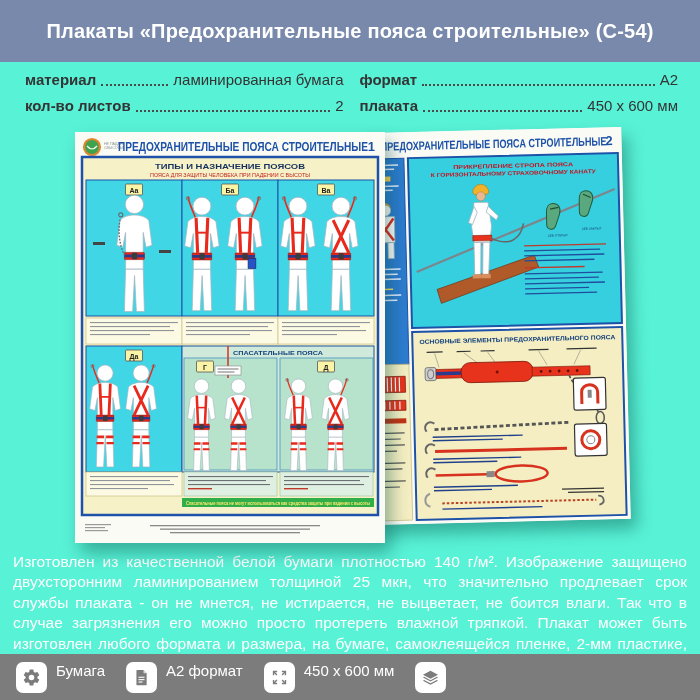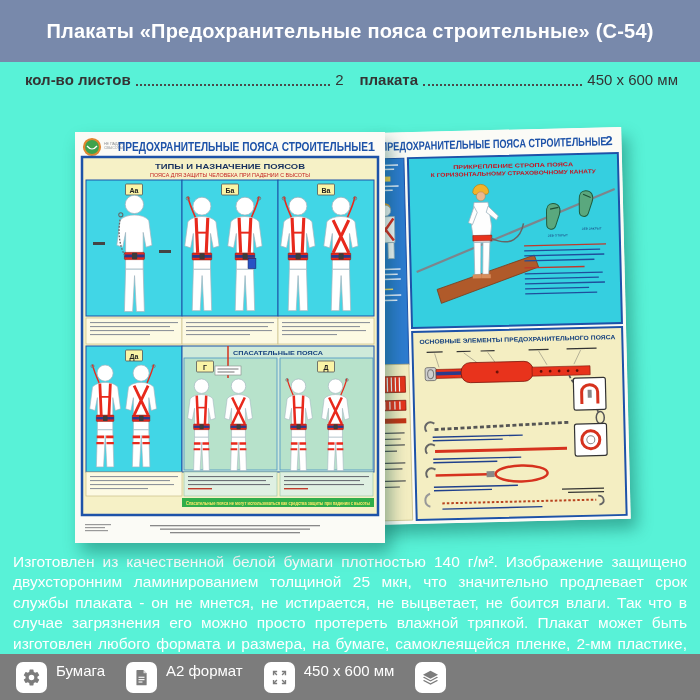--- a/index.html
+++ b/index.html
@@ -38,26 +38,36 @@
 
 <div id="app">
 
   <div class="header">
     <h1>Плакаты «Предохранительные пояса строительные» (С-54)</h1>
   </div>
 
   <div class="specs">
     <div class="spec-col">
       <div class="spec-row">
+        <span class="spec-label">материал</span>
+        <span class="spec-dots"></span>
+        <span class="spec-value">ламинированная бумага</span>
+      </div>
+      <div class="spec-row">
         <span class="spec-label">кол-во листов</span>
         <span class="spec-dots"></span>
         <span class="spec-value">2</span>
       </div>
     </div>
     <div class="spec-col">
+      <div class="spec-row">
+        <span class="spec-label">формат</span>
+        <span class="spec-dots"></span>
+        <span class="spec-value">А2</span>
+      </div>
       <div class="spec-row">
         <span class="spec-label">плаката</span>
         <span class="spec-dots"></span>
         <span class="spec-value">450 x 600 мм</span>
       </div>
     </div>
   </div>
 
   <div class="poster" id="poster2">
     <svg viewBox="0 0 258 392" width="258" height="392">

